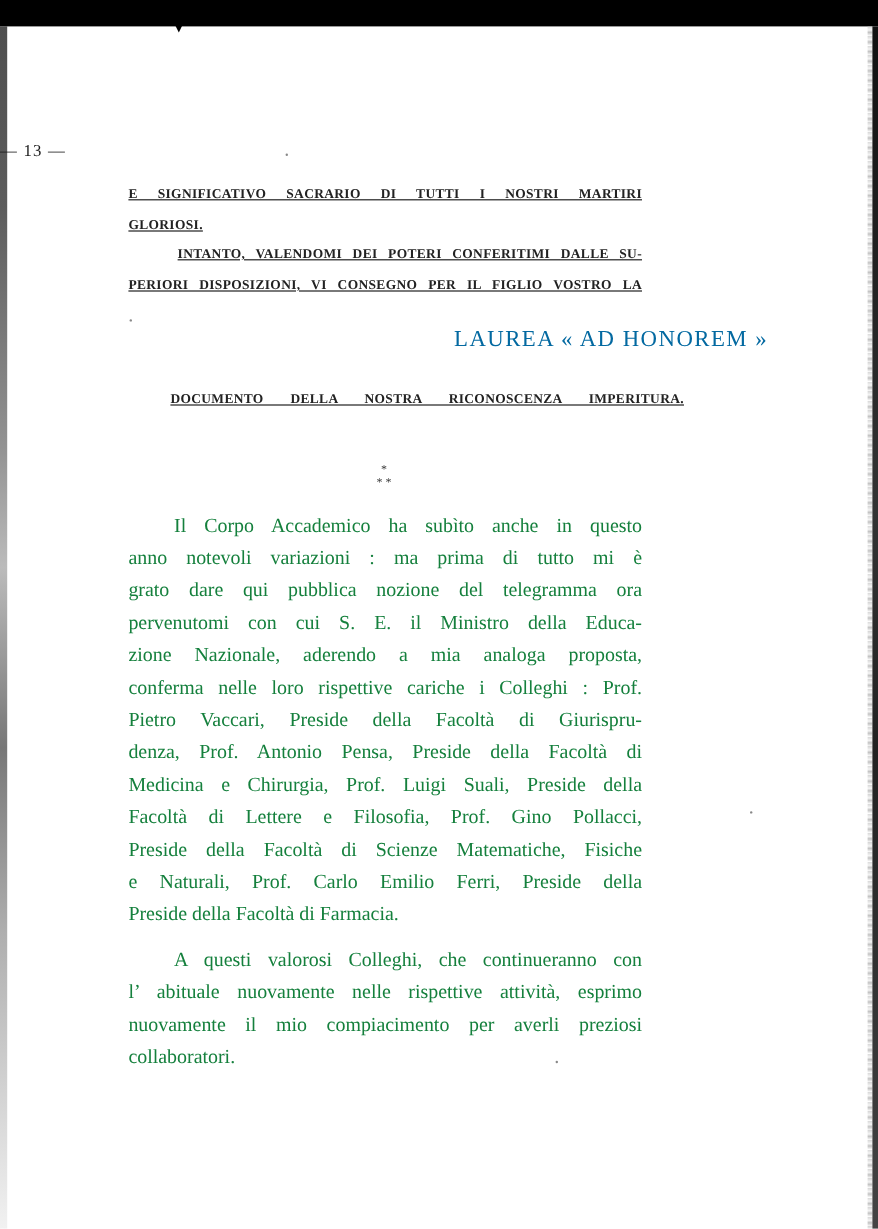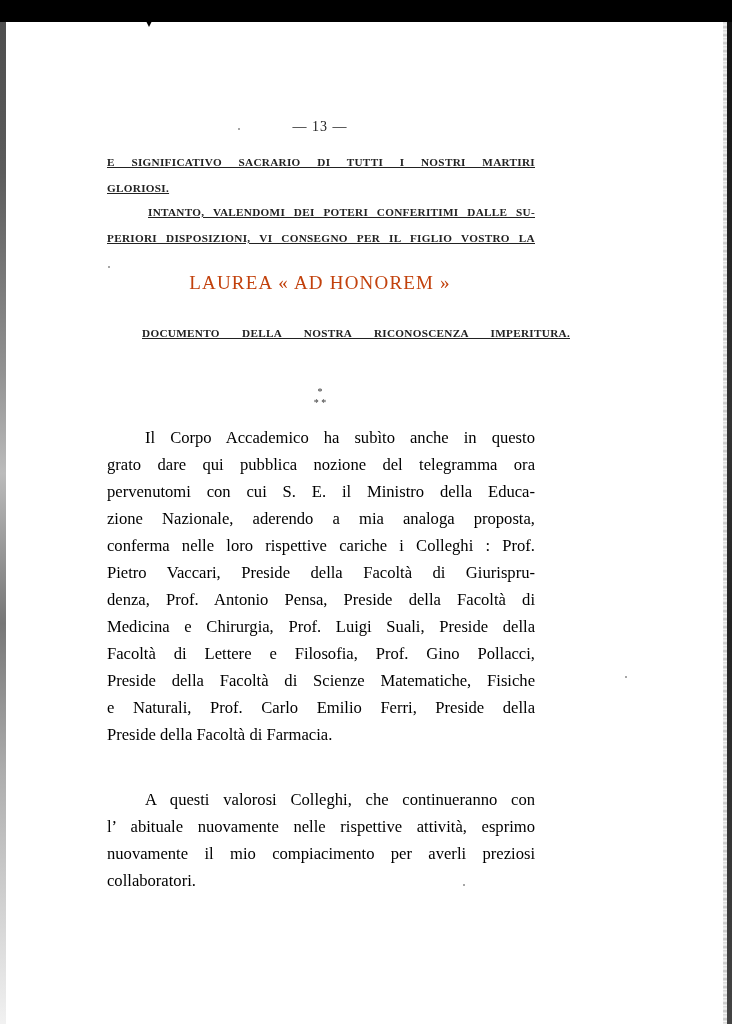--- a/index.html
+++ b/index.html
@@ -27,48 +27,48 @@
       position: absolute; right: 0; top: 22px; width: 5px; height: 1002px;
       background: linear-gradient(to bottom, #111 0%, #333 40%, #222 60%, #444 100%);
     }
     .right-edge-inner {
       position: absolute; right: 5px; top: 22px; width: 4px; height: 1002px;
       background: repeating-linear-gradient(to bottom, #bbb 0px, #eee 3px, #999 5px, #fff 8px);
       opacity: 0.6;
     }
     .page-number {
       position: absolute; left: 0; width: 640px; top: 119px;
-      text-align: center; font-size: 14px; letter-spacing: 1px;
+      text-align: left; font-size: 14px; letter-spacing: 1px;
     }
     .caps {
       position: absolute; left: 107px; width: 428px;
       font-size: 11.2px; font-weight: bold; letter-spacing: 0.3px;
       font-variant: small-caps; text-transform: uppercase;
       color: #222;
       text-decoration: underline;
     }
     .caps.justify { text-align: justify; text-align-last: justify; }
     .line1 { top: 156px; }
     .line2 { top: 182px; }
     .line3 { top: 206px; left: 148px; width: 387px; }
     .line4 { top: 232px; }
     .laurea {
       position: absolute; left: 0; width: 640px; top: 272px;
-      text-align: center; font-size: 19px; letter-spacing: 1.2px;
-      color: #c2410c;
+      text-align: right; font-size: 19px; letter-spacing: 1.2px;
+      color: #0369a1;
     }
     .doc-line { top: 327px; margin-left: 35px; }
     .asterism {
       position: absolute; left: 300px; top: 386px; width: 40px;
       text-align: center; font-size: 10px; line-height: 11px; color: #333;
     }
     .body-text {
       position: absolute; left: 107px; width: 428px;
       font-size: 16.6px; line-height: 27px; text-align: justify;
-      color: #000000;
+      color: #15803d;
     }
     .body-text .ln {
       display: block; text-align: justify; text-align-last: justify;
       white-space: nowrap; height: 27px;
     }
     .body-text .ln.last { text-align-last: left; }
     .body-text .ln.indent { padding-left: 38px; }
     .para1 { top: 424px; }
     .para2 { top: 786px; }
     .speck { position: absolute; width: 2px; height: 2px; background: #888; border-radius: 1px; }
@@ -93,20 +93,21 @@
 
 <div class="caps justify doc-line">DOCUMENTO DELLA NOSTRA RICONOSCENZA IMPERITURA.</div>
 
 <div class="asterism">
   <div>*</div>
   <div>* *</div>
 </div>
 
 <div class="body-text para1">
   <span class="ln indent">Il Corpo Accademico ha subìto anche in questo</span>
+  <span class="ln">anno notevoli variazioni : ma prima di tutto mi è</span>
   <span class="ln">grato dare qui pubblica nozione del telegramma ora</span>
   <span class="ln">pervenutomi con cui S. E. il Ministro della Educa-</span>
   <span class="ln">zione Nazionale, aderendo a mia analoga proposta,</span>
   <span class="ln">conferma nelle loro rispettive cariche i Colleghi : Prof.</span>
   <span class="ln">Pietro Vaccari, Preside della Facoltà di Giurispru-</span>
   <span class="ln">denza, Prof. Antonio Pensa, Preside della Facoltà di</span>
   <span class="ln">Medicina e Chirurgia, Prof. Luigi Suali, Preside della</span>
   <span class="ln">Facoltà di Lettere e Filosofia, Prof. Gino Pollacci,</span>
   <span class="ln">Preside della Facoltà di Scienze Matematiche, Fisiche</span>
   <span class="ln">e Naturali, Prof. Carlo Emilio Ferri, Preside della</span>

